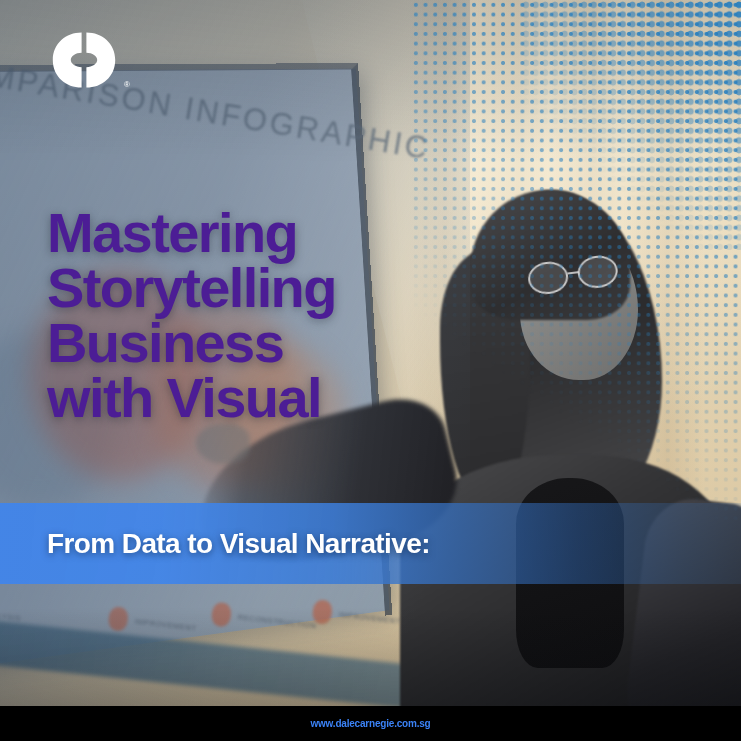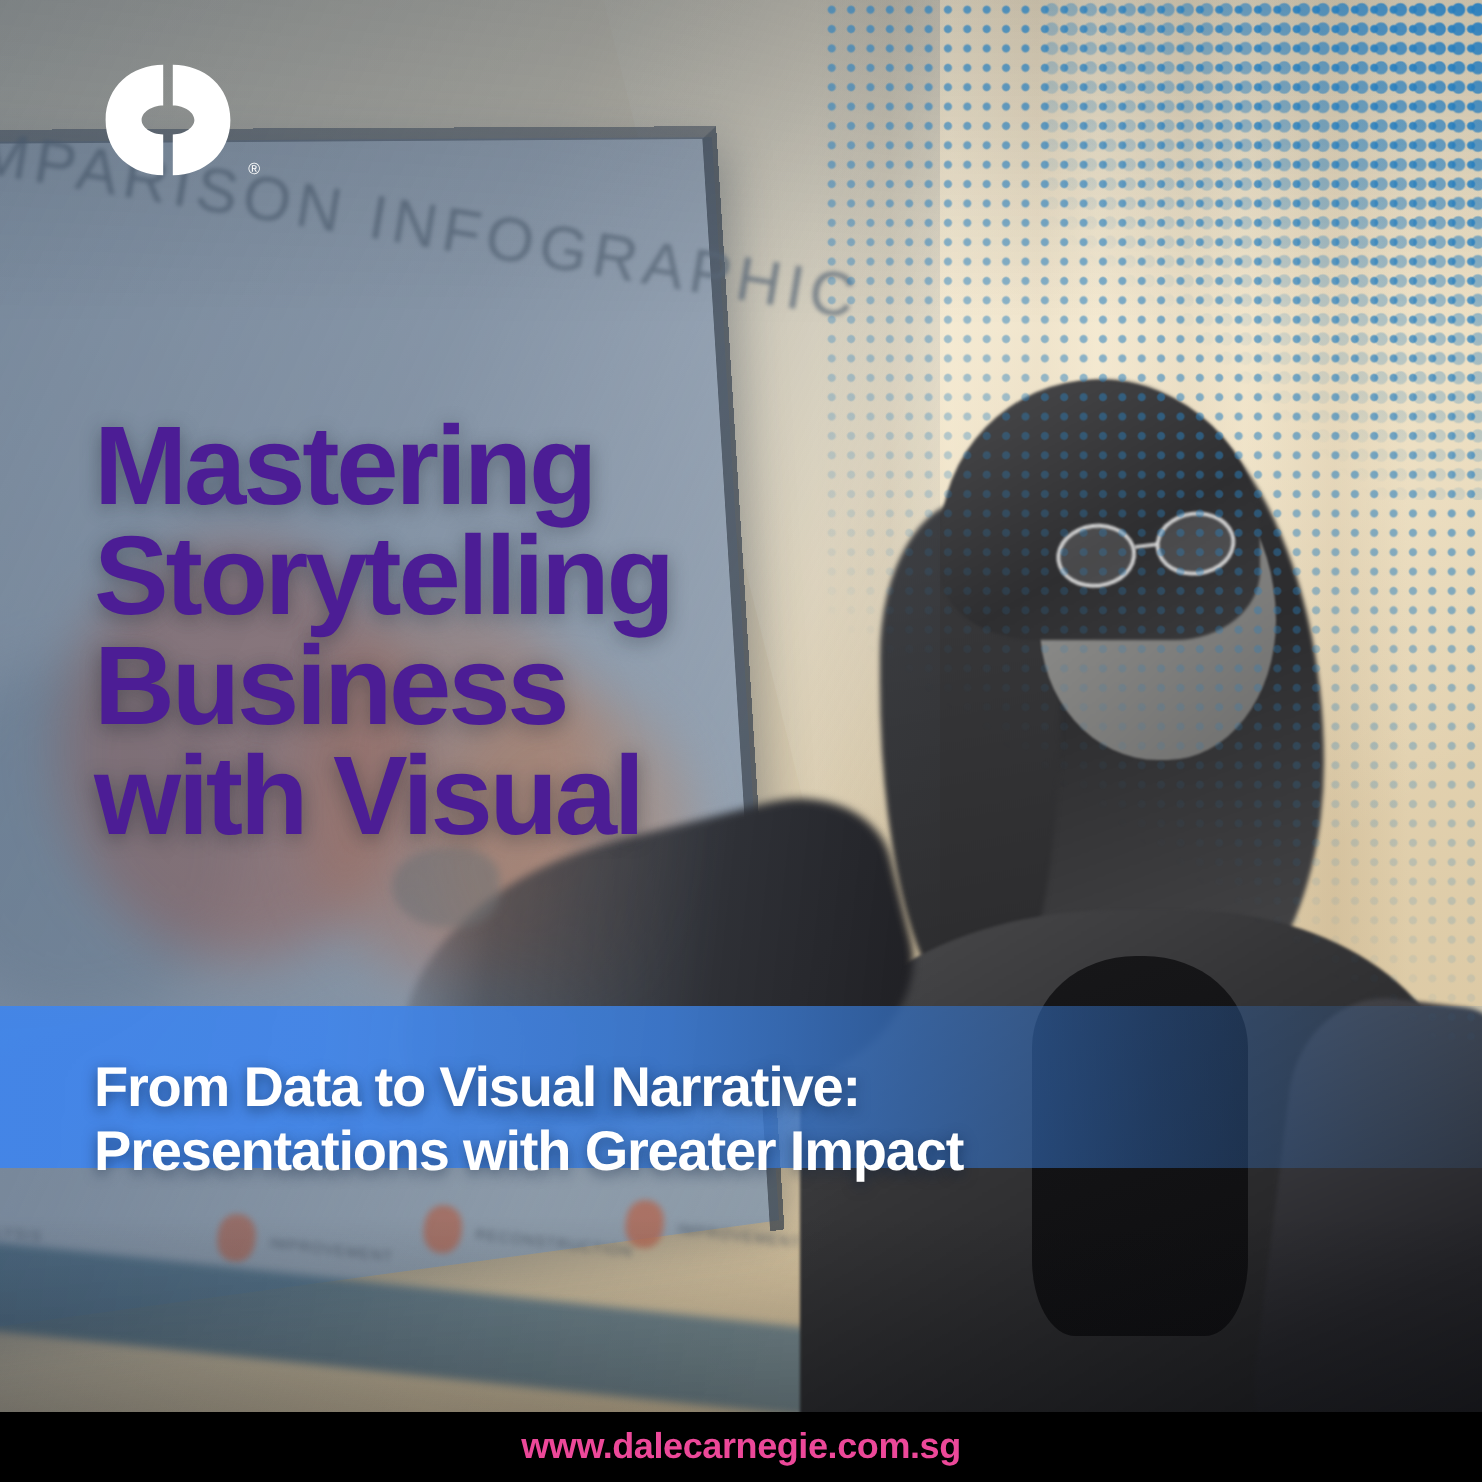--- a/index.html
+++ b/index.html
@@ -338,23 +338,23 @@
   .footer {
     position: absolute;
     left: 0; bottom: 0;
     width: 741px; height: 35px;
     background: #000000;
     display: flex;
     align-items: center;
     justify-content: center;
   }
   .footer-url {
-    color: #ec4899;
+    color: #3b82f6;
     font-weight: 700;
-    font-size: 18px;
+    font-size: 10px;
     letter-spacing: -0.2px;
     text-align: center;
   }
 </style>
 </head>
 <body>
 
 <div class="card">
 
   <div class="photo-layer">
@@ -432,20 +432,19 @@
   <div class="headline">
     <span class="hl-line">Mastering</span>
     <span class="hl-line">Storytelling</span>
     <span class="hl-line">Business</span>
     <span class="hl-line">with Visual</span>
   </div>
 
   <div class="subband"></div>
   <div class="subband-text">
     <span class="sb-line">From Data to Visual Narrative:</span>
-    <span class="sb-line">Presentations with Greater Impact</span>
   </div>
 
   <div class="footer">
     <span class="footer-url">www.dalecarnegie.com.sg</span>
   </div>
 
 </div>
 
 </body></html>

